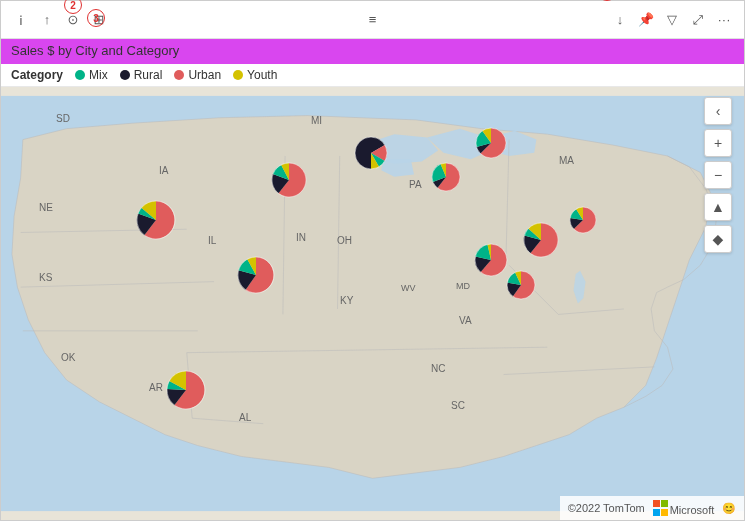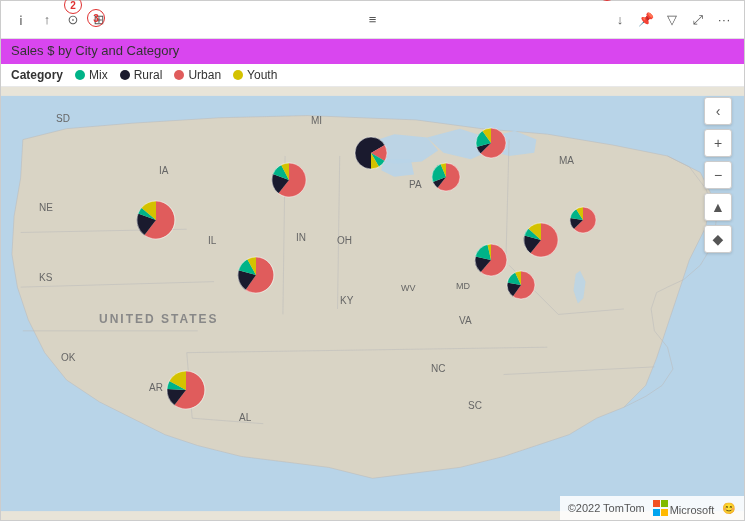--- a/index.html
+++ b/index.html
@@ -307,25 +307,24 @@
     <div class="state-label" style="top:148px; left:207px;">IL</div>
     <div class="state-label" style="top:145px; left:262px;margin-left:33px;">IN</div>
     <div class="state-label" style="top:148px; left:336px;">OH</div>
     <div class="state-label" style="top:92px; left:408px;">PA</div>
     <div class="state-label" style="top:28px; left:310px;">MI</div>
     <div class="state-label" style="top:165px; left:490px;">NJ</div>
     <div class="state-label" style="top:194px; left:455px; font-size:9px;">MD</div>
     <div class="state-label" style="top:228px; left:458px;">VA</div>
     <div class="state-label" style="top:196px; left:400px; font-size:9px;">WV</div>
     <div class="state-label" style="top:276px; left:430px;">NC</div>
-    <div class="state-label" style="top:313px; left:467px;">SC</div>
+    <div class="state-label" style="top:313px; left:450px;">SC</div>
     <div class="state-label" style="top:208px; left:310px;margin-left:29px;">KY</div>
     <div class="state-label" style="top:68px; left:558px;">MA</div>
 
-    <div class="country-label" style="top:225px; left:98px;">UNITED STATES</div>
 
     <div class="pie-wrapper" style="top:95px; left:288px;">
       <svg width="40" height="40" viewBox="-20 -20 40 40">
 
         <path d="M 0,0 L 0,-17 A 17,17 0 1,1 -10.5,13.3 Z" fill="#e05c5c"></path>
 
         <path d="M 0,0 L -10.5,13.3 A 17,17 0 0,1 -16.2,-5.9 Z" fill="#1a1a2e"></path>
 
         <path d="M 0,0 L -16.2,-5.9 A 17,17 0 0,1 -7.8,-14.9 Z" fill="#00b388"></path>
 

